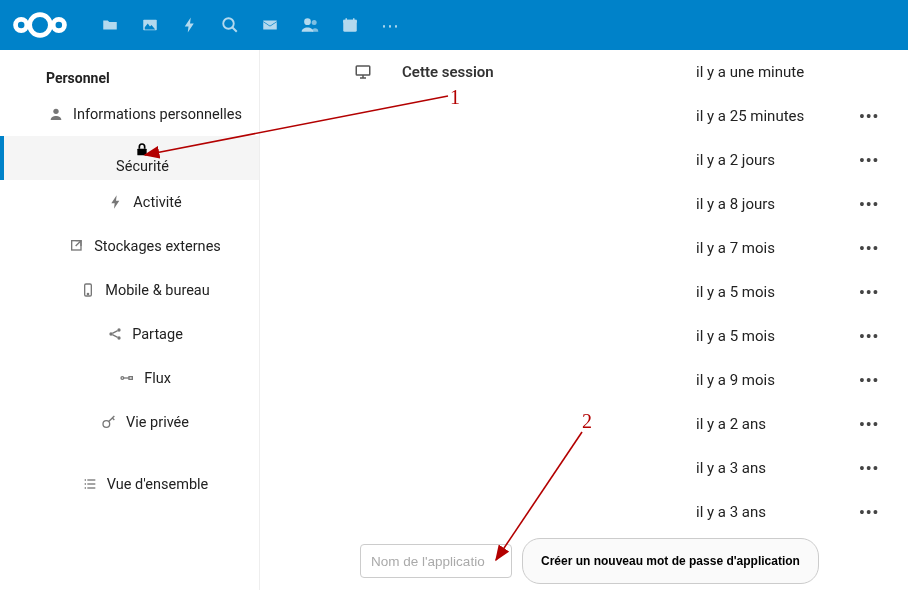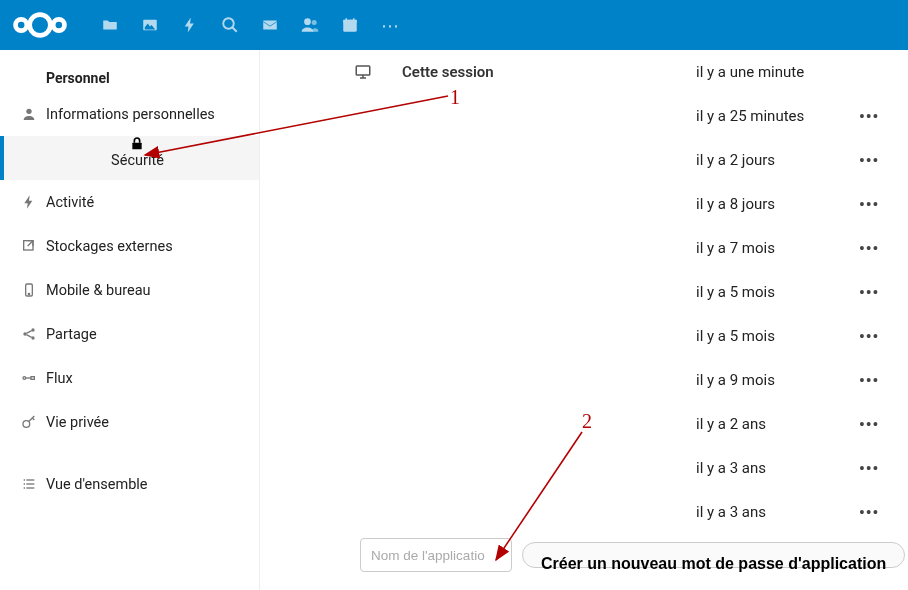--- a/index.html
+++ b/index.html
@@ -6,37 +6,37 @@
   body { font-family: -apple-system, BlinkMacSystemFont, "Segoe UI", Roboto, sans-serif; font-size: 14px; color: #333; width: 908px; height: 590px; overflow: hidden; position: relative; background: #fff; }
   .topbar { height: 50px; background: #0082c9; display: flex; align-items: center; padding: 0 10px; }
   .logo { width: 60px; display: flex; align-items: center; }
   .logo svg { width: 60px; height: 32px; }
   .topnav { display: flex; align-items: center; margin-left: 20px; }
   .topnav .nav-icon { width: 40px; height: 50px; display: flex; align-items: center; justify-content: center; color: #fff; opacity: .7; cursor: pointer; }
   .topnav .nav-icon svg, .nav-icon span { font-size: 18px; color: #fff; }
   .page { display: flex; height: calc(590px - 50px); }
   .sidebar { width: 260px; background: #fff; border-right: 1px solid #eee; padding-top: 10px; overflow-y: auto; }
   .side-section { padding: 10px 0 6px 46px; font-weight: 700; color: #222; }
-  .side-item { display: flex; align-items: center; height: 44px; padding-left: 14px; cursor: pointer; color: #222; position: relative; }
+  .side-item { display: flex; align-items: center; height: 44px; padding-left: 24px; cursor: pointer; color: #222; position: relative; justify-content: center; }
   .side-item .icon { width: 30px; display: flex; align-items: center; justify-content: center; color: #666; }
   .side-item .label { padding-left: 2px; font-size: 14.5px; color: #222; }
   .side-item.active { background: #f5f5f5; flex-direction: column; }
   .side-item.active::before { content: ""; position: absolute; left: 0; top: 0; bottom: 0; width: 4px; background: #0082c9; }
   .main { flex: 1; position: relative; background: #fff; }
   .session-list { position: absolute; top: 0; right: 0; left: 0; }
   .session-row { display: flex; align-items: center; height: 44px; padding-right: 26px; }
   .session-row .left { flex: 1; display: flex; align-items: center; padding-left: 90px; }
   .session-row .dev-icon { width: 26px; display: flex; align-items: center; justify-content: center; color: #555; }
   .session-row .name { margin-left: 26px; font-weight: 600; font-size: 15px; }
   .session-row .time { width: 160px; text-align: left; font-size: 15px; color: #222; }
   .session-row .more { width: 26px; text-align: center; color: #444; font-weight: 700; letter-spacing: 1px; cursor: pointer; font-size: 16px; }
   .appform { position: absolute; left: 100px; top: 488px; display: flex; align-items: center; gap: 10px; }
   .appform input { height: 34px; width: 152px; border: 1px solid #ccc; border-radius: 4px; padding: 0 10px; font-size: 13.5px; color: #737373; }
   .appform input::placeholder { color: #aaa; }
-  .appform button { height: 26px; border: 1px solid #ccc; border-radius: 18px; background: #fafafa; padding: 12px 18px; font-size: 16px; font-weight: 600; cursor: pointer; }
+  .appform button { height: 46px; border: 1px solid #ccc; border-radius: 18px; background: #fafafa; padding: 12px 18px; font-size: 12px; font-weight: 600; cursor: pointer; }
   .annot { position: absolute; pointer-events: none; }
   .annot-num { color: #b30000; font-size: 20px; font-weight: 400; font-family: serif; }
   svg.arrow { position: absolute; pointer-events: none; }
 </style>
 </head>
 <body>
 
 <div class="topbar">
   <div class="logo">
     <svg viewBox="0 0 62 34">

